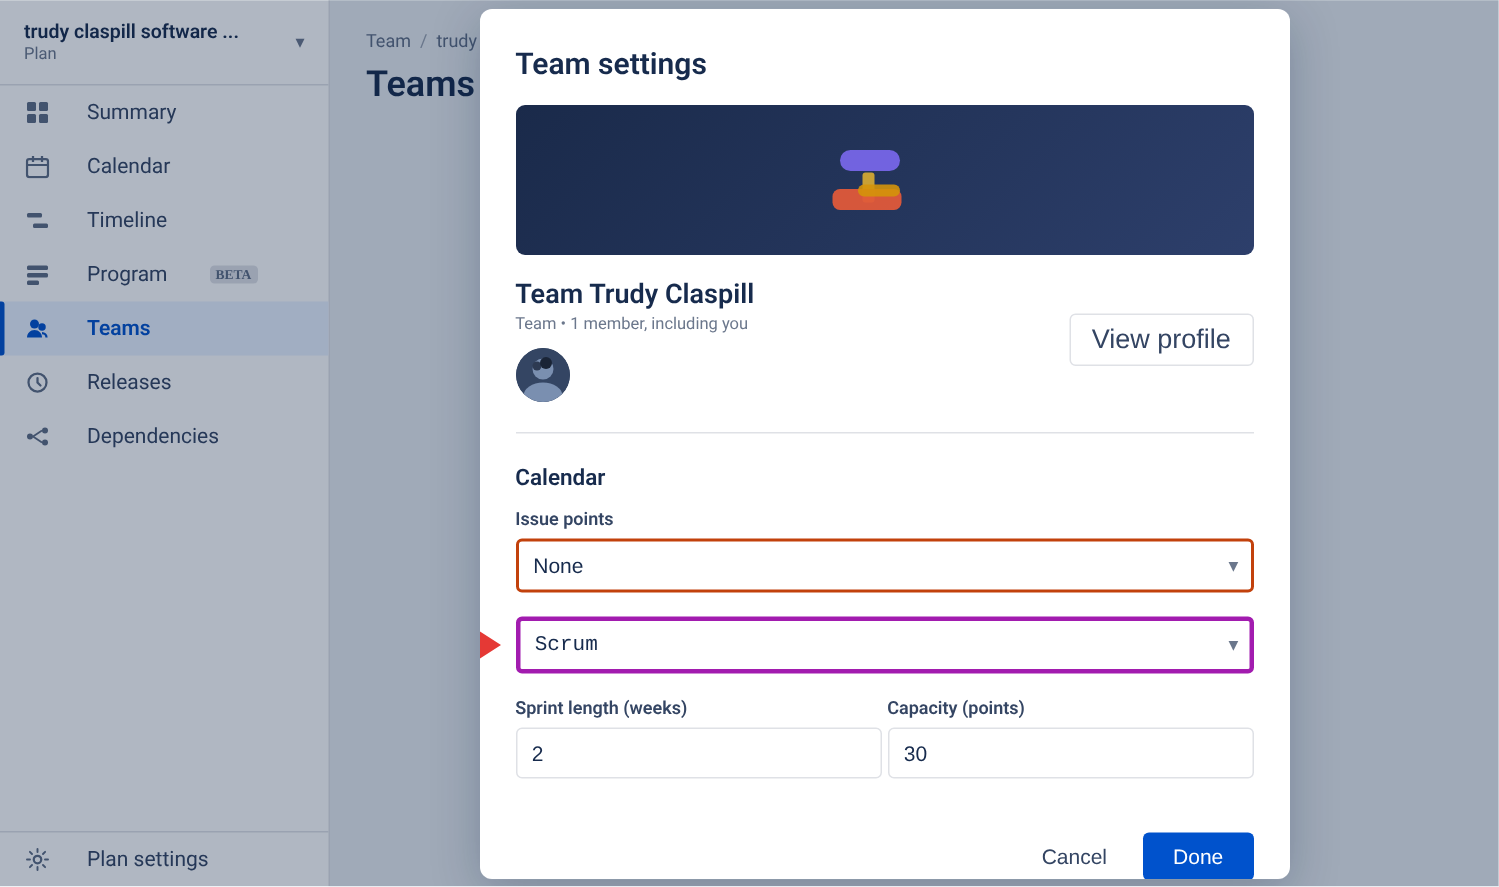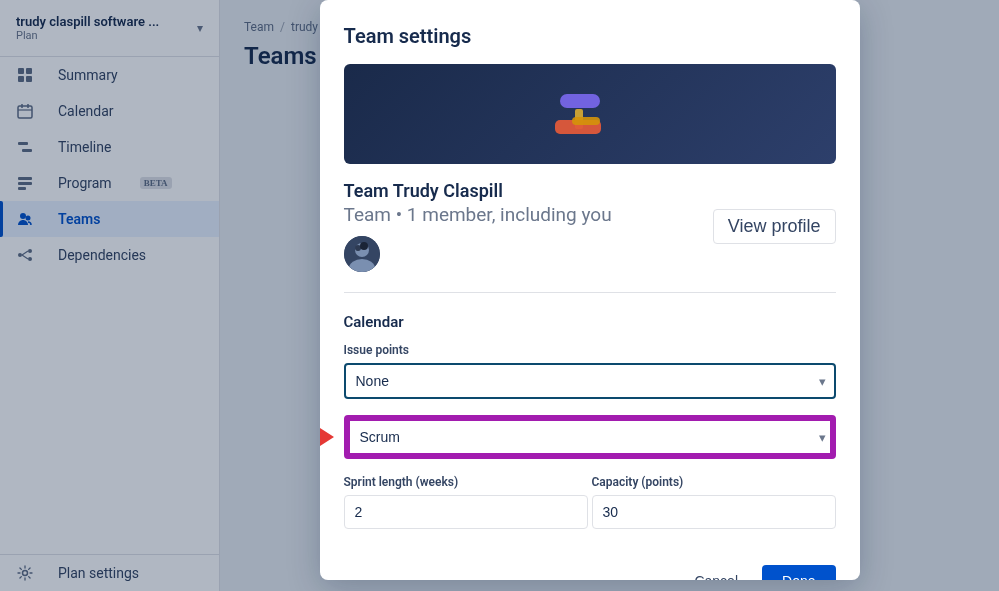--- a/index.html
+++ b/index.html
@@ -120,21 +120,21 @@
       margin-bottom: 16px;
     }
 
     
     .overlay {
       position: fixed;
       top: 0; left: 0; right: 0; bottom: 0;
       background: rgba(9, 30, 66, 0.32);
       z-index: 100;
       display: flex;
-      align-items: flex-start;
+      align-items: center;
       justify-content: center;
     }
 
     
     .dialog {
       background: #fff;
       border-radius: 8px;
       width: 540px;
       max-height: 580px;
       overflow-y: auto;
@@ -175,21 +175,21 @@
     }
     .team-details {
       flex: 1;
     }
     .team-name {
       font-size: 18px;
       font-weight: 600;
       color: #172b4d;
     }
     .team-meta {
-      font-size: 19px;
+      font-size: 11px;
       color: #6b778c;
       margin-top: 2px;
       margin-bottom: 10px;
     }
     .avatar {
       width: 36px;
       height: 36px;
       border-radius: 50%;
       background: #344563;
       display: flex;
@@ -224,31 +224,32 @@
     .form-label {
       font-size: 12px;
       font-weight: 600;
       color: #344563;
       margin-bottom: 6px;
       display: block;
     }
     .form-select {
       width: 100%;
       padding: 8px 32px 8px 10px;
-      border: 2px solid #0c4a6e;
+      border: 2px solid #c2410c;
       border-radius: 4px;
       font-size: 14px;
       color: #172b4d;
       background: #fff;
       appearance: none;
       cursor: pointer;
       outline: none;
     }
     .form-select.no-focus {
-      border: 6px solid #a21caf;
+      border: 3px solid #a21caf;
+      font-family: Liberation Mono, monospace;
     }
     .select-wrapper {
       position: relative;
     }
     .select-wrapper::after {
       content: '▾';
       position: absolute;
       right: 10px;
       top: 50%;
       transform: translateY(-50%);
@@ -379,20 +380,29 @@
       <svg width="16" height="16" viewBox="0 0 16 16" fill="none">
         <circle cx="6" cy="5" r="3" fill="#0052cc"></circle>
         <circle cx="11" cy="7" r="2.5" fill="#0052cc"></circle>
         <path d="M1 14c0-2.761 2.239-5 5-5s5 2.239 5 5" fill="#0052cc"></path>
         <path d="M11 11c1.657 0 3 1.343 3 3" stroke="#0052cc" stroke-width="1.5"></path>
       </svg>
     </span>
     <span>Teams</span>
   </div>
 
+  <div class="nav-item">
+    <span class="nav-icon">
+      <svg width="16" height="16" viewBox="0 0 16 16" fill="none">
+        <circle cx="8" cy="8" r="6" stroke="#5e6c84" stroke-width="1.5" fill="none"></circle>
+        <path d="M8 5v3l2 2" stroke="#5e6c84" stroke-width="1.5" stroke-linecap="round"></path>
+      </svg>
+    </span>
+    <span>Releases</span>
+  </div>
 
   <div class="nav-item">
     <span class="nav-icon">
       <svg width="16" height="16" viewBox="0 0 16 16" fill="none">
         <circle cx="3" cy="8" r="2" fill="#5e6c84"></circle>
         <circle cx="13" cy="4" r="2" fill="#5e6c84"></circle>
         <circle cx="13" cy="12" r="2" fill="#5e6c84"></circle>
         <line x1="5" y1="8" x2="11" y2="4" stroke="#5e6c84" stroke-width="1.2"></line>
         <line x1="5" y1="8" x2="11" y2="12" stroke="#5e6c84" stroke-width="1.2"></line>
       </svg>

